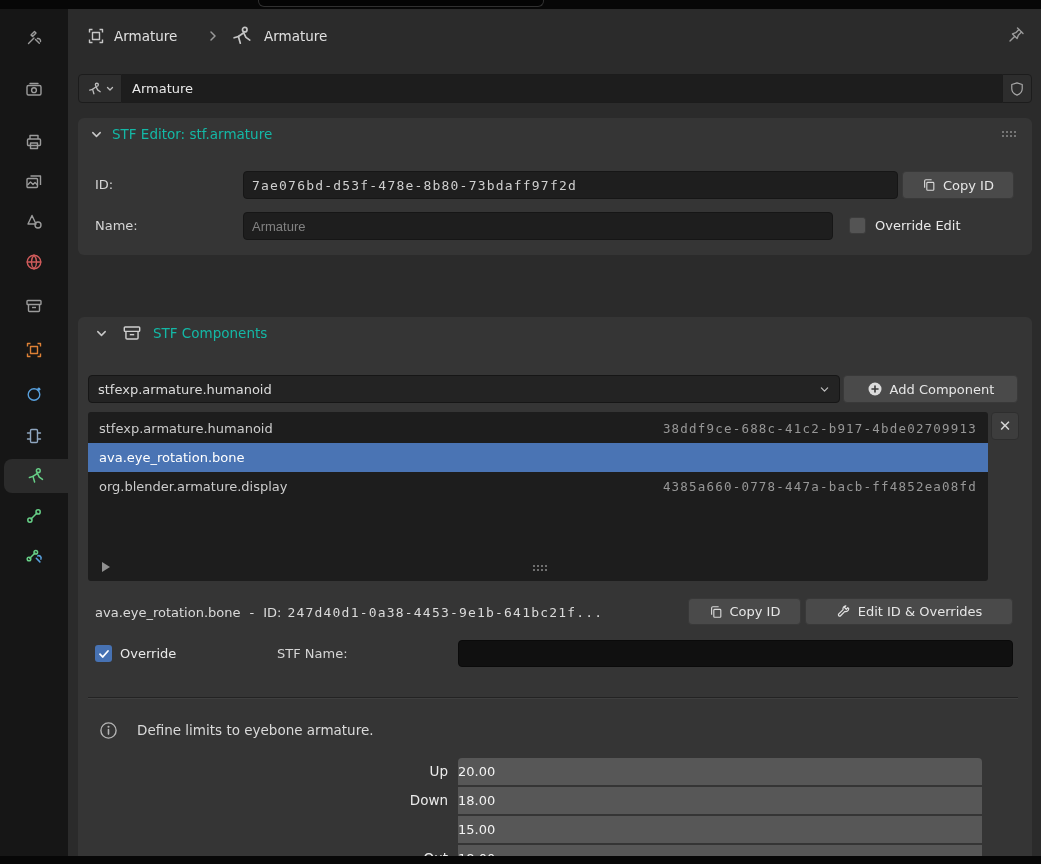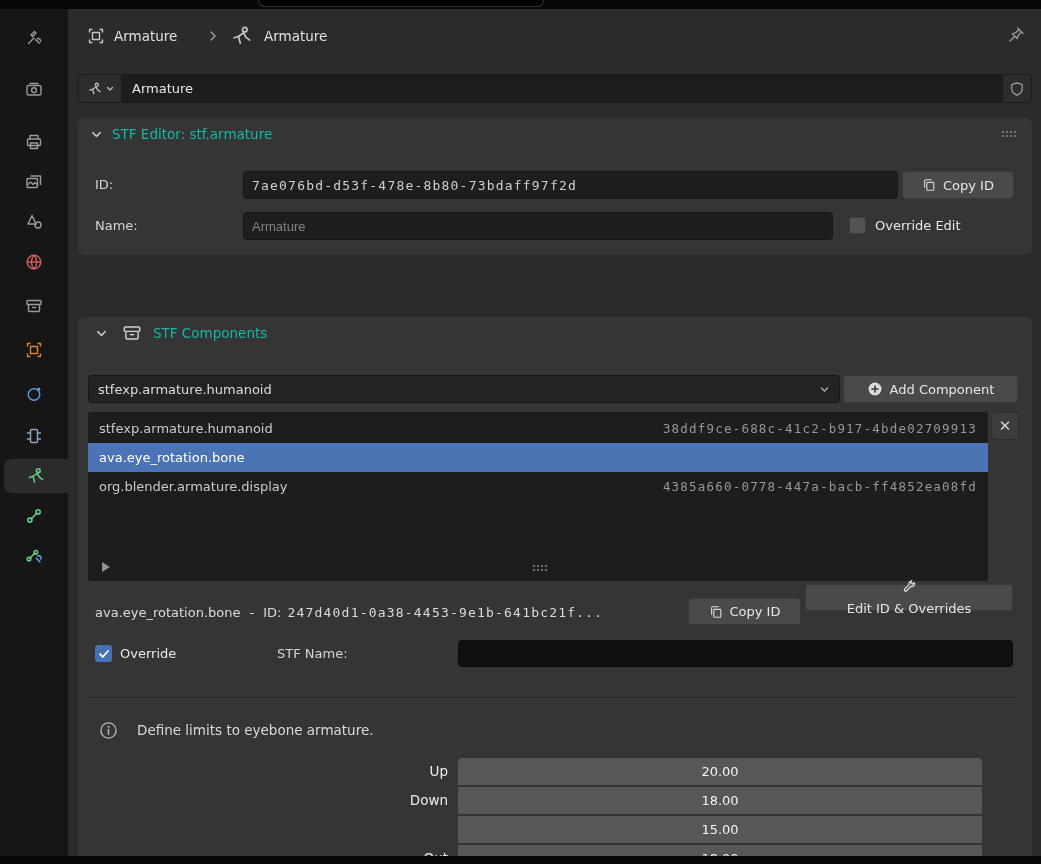--- a/index.html
+++ b/index.html
@@ -30,21 +30,21 @@
   .clist{position:absolute;background:#1d1d1d;border-radius:3px;overflow:hidden;}
   .crow{height:29px;display:flex;align-items:center;justify-content:space-between;padding:0 11px;font-size:13px;}
   .crow .cname{color:#cbcbcb;}
   .crow .cid{color:#979797;font-size:12.5px;}
   .crow.selected{background:#4a74b4;}
   .crow.selected .cname{color:#ffffff;}
   .crow.selected .cid{color:#e9eef6;}
   .checkbox{position:absolute;width:17px;height:17px;border-radius:3px;box-sizing:border-box;}
   .checkbox.unchecked{background:#545454;border:1px solid #3c3c3c;}
   .checkbox.checked{background:#4772b3;display:flex;align-items:center;justify-content:center;}
-  .slider{position:absolute;background:#575757;color:#f3f3f3;text-align:center;line-height:27px;height:27px;
+  .slider{position:absolute;background:#575757;color:#f3f3f3;line-height:27px;height:27px;
           font-size:13px;width:524px;left:380px;}
   .slider-label{position:absolute;left:180px;width:190px;text-align:right;line-height:27px;height:27px;color:#ebebeb;font-size:13.5px;}
   .grip{position:absolute;width:16px;height:7px;}
   .grip::before{content:"";position:absolute;width:2px;height:2px;border-radius:50%;background:#8d8d8d;
     box-shadow:4px 0 0 #8d8d8d,8px 0 0 #8d8d8d,12px 0 0 #8d8d8d,
                0 4px 0 #8d8d8d,4px 4px 0 #8d8d8d,8px 4px 0 #8d8d8d,12px 4px 0 #8d8d8d;}
   .tri{position:absolute;width:0;height:0;border-left:8px solid #909090;border-top:5px solid transparent;border-bottom:5px solid transparent;}
   .sep{position:absolute;height:0;border-top:1px solid #232323;box-shadow:0 1px 0 rgba(255,255,255,0.05);}
   .xbtn{position:absolute;width:28px;height:28px;background:#3d3d3d;border:1px solid #2e2e2e;border-radius:4px;
         color:#d5d5d5;display:flex;align-items:center;justify-content:center;font-size:15px;box-sizing:border-box;}
@@ -349,21 +349,21 @@
       </div>
       <div class="btn" style="left:610px;top:281px;width:113px;height:27px;">
         <span>
           <svg width="14" height="14" viewBox="0 0 16 16" fill="none" stroke="#d8d8d8" stroke-width="1.3" stroke-linejoin="round">
             <rect x="5.5" y="5" width="8" height="9" rx="1"></rect>
               <path d="M3 11V3.5A1.5 1.5 0 0 1 4.5 2H11"></path>
           </svg>
         </span>
         <span>Copy ID</span>
       </div>
-      <div class="btn" style="left:727px;top:267px;width:208px;height:27px;flex-direction:column;">
+      <div class="btn" style="left:727px;top:281px;width:208px;height:27px;">
         <span>
           <svg width="15" height="15" viewBox="0 0 16 16" fill="none" stroke="#e2e2e2" stroke-width="1.3" stroke-linecap="round" stroke-linejoin="round">
             <path d="M13.6 5a3.1 3.1 0 0 1-4.1 2.9L4.9 12.5a1.3 1.3 0 0 1-1.9-1.9l4.6-4.6A3.1 3.1 0 0 1 10.5 1.9L8.9 3.5l2.1 2.1 1.6-1.6z"></path>
           </svg>
         </span>
         <span>Edit ID &amp; Overrides</span>
       </div>
 
       <div class="checkbox checked" style="left:17px;top:328px">
         <span>

